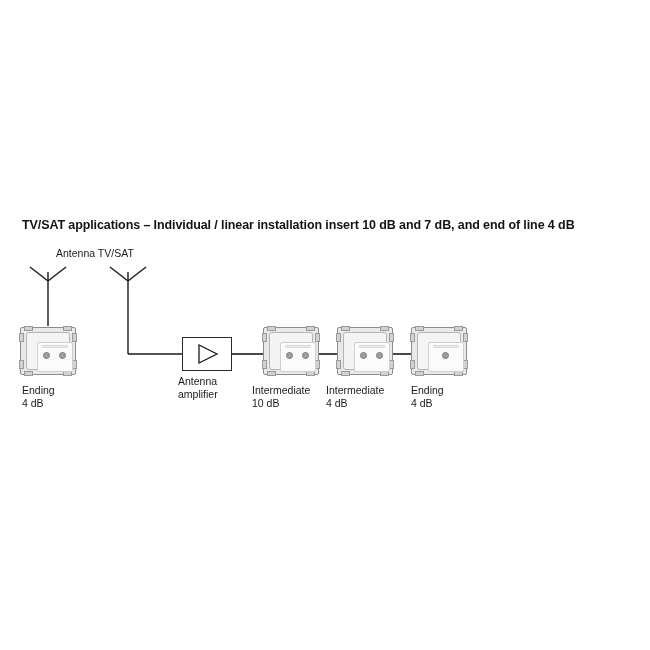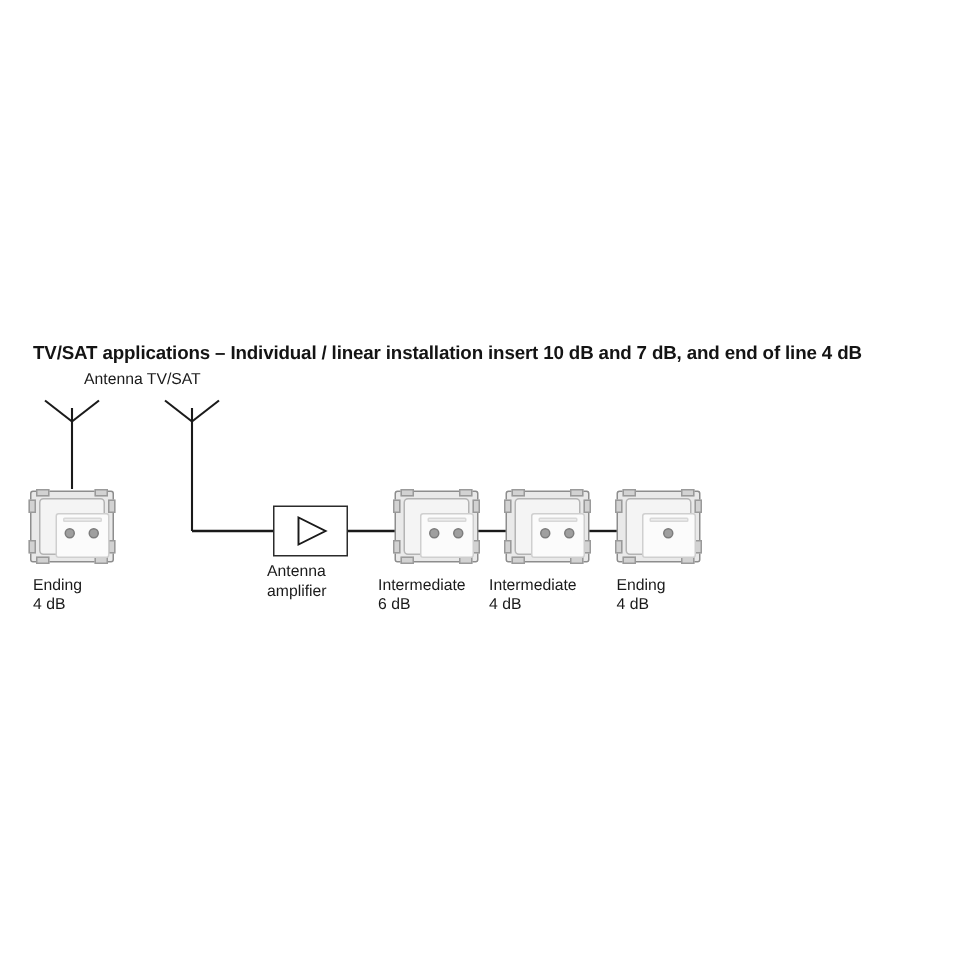--- a/index.html
+++ b/index.html
@@ -21,21 +21,21 @@
     left: 0;
     top: 0;
     width: 650px;
     height: 650px;
   }
 
   
   .title {
     position: absolute;
     left: 22px;
-    top: 228px;
+    top: 218px;
     font-size: 12.5px;
     font-weight: bold;
     letter-spacing: -0.1px;
     white-space: nowrap;
     color: #141414;
   }
 
   
   .label {
     position: absolute;
@@ -222,21 +222,21 @@
     <div class="claw rb"></div>
     <div class="plate">
       <div class="inner"></div>
       <div class="slot"></div>
       <div class="hole h1"></div>
       <div class="hole h2"></div>
     </div>
   </div>
   <div class="label" style="left:252px; top:384px;">
     <div>Intermediate</div>
-    <div>6 dB</div>
+    <div>10 dB</div>
   </div>
 
   <div class="socket" style="left:337px; top:327px;">
     <div class="frame"></div>
     <div class="claw tl"></div>
     <div class="claw tr"></div>
     <div class="claw bl"></div>
     <div class="claw br"></div>
     <div class="claw lt"></div>
     <div class="claw lb"></div>

